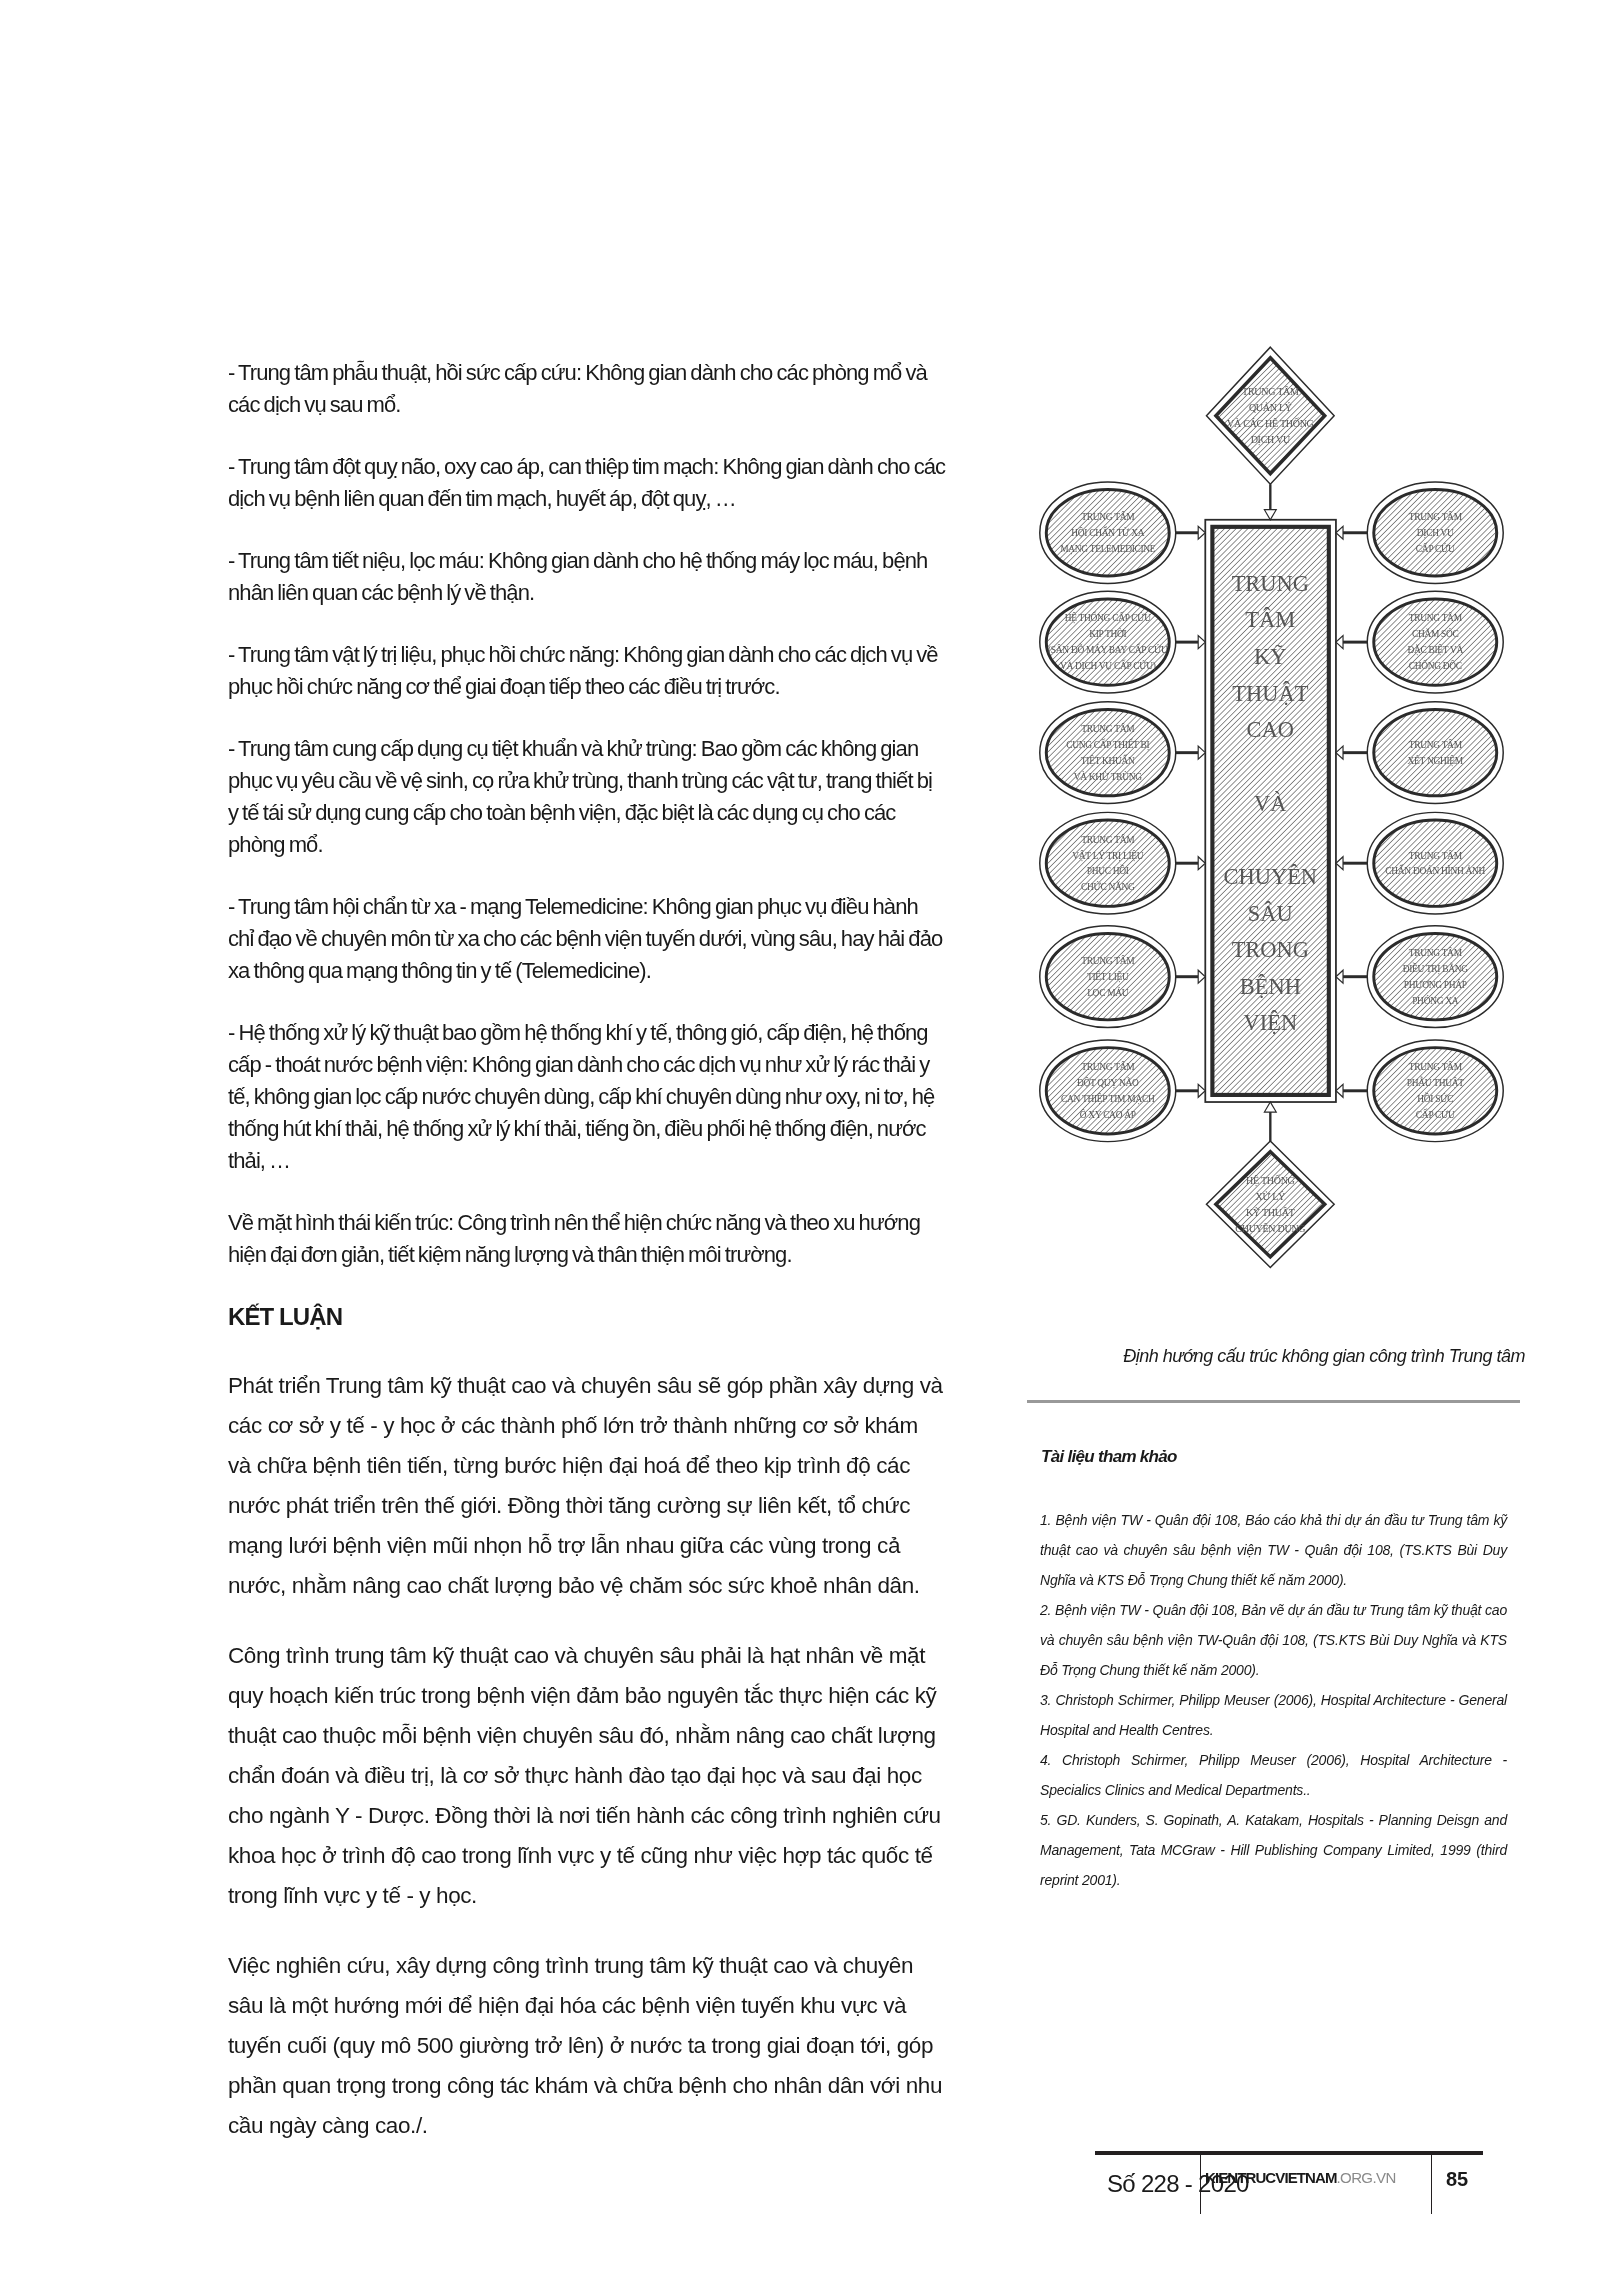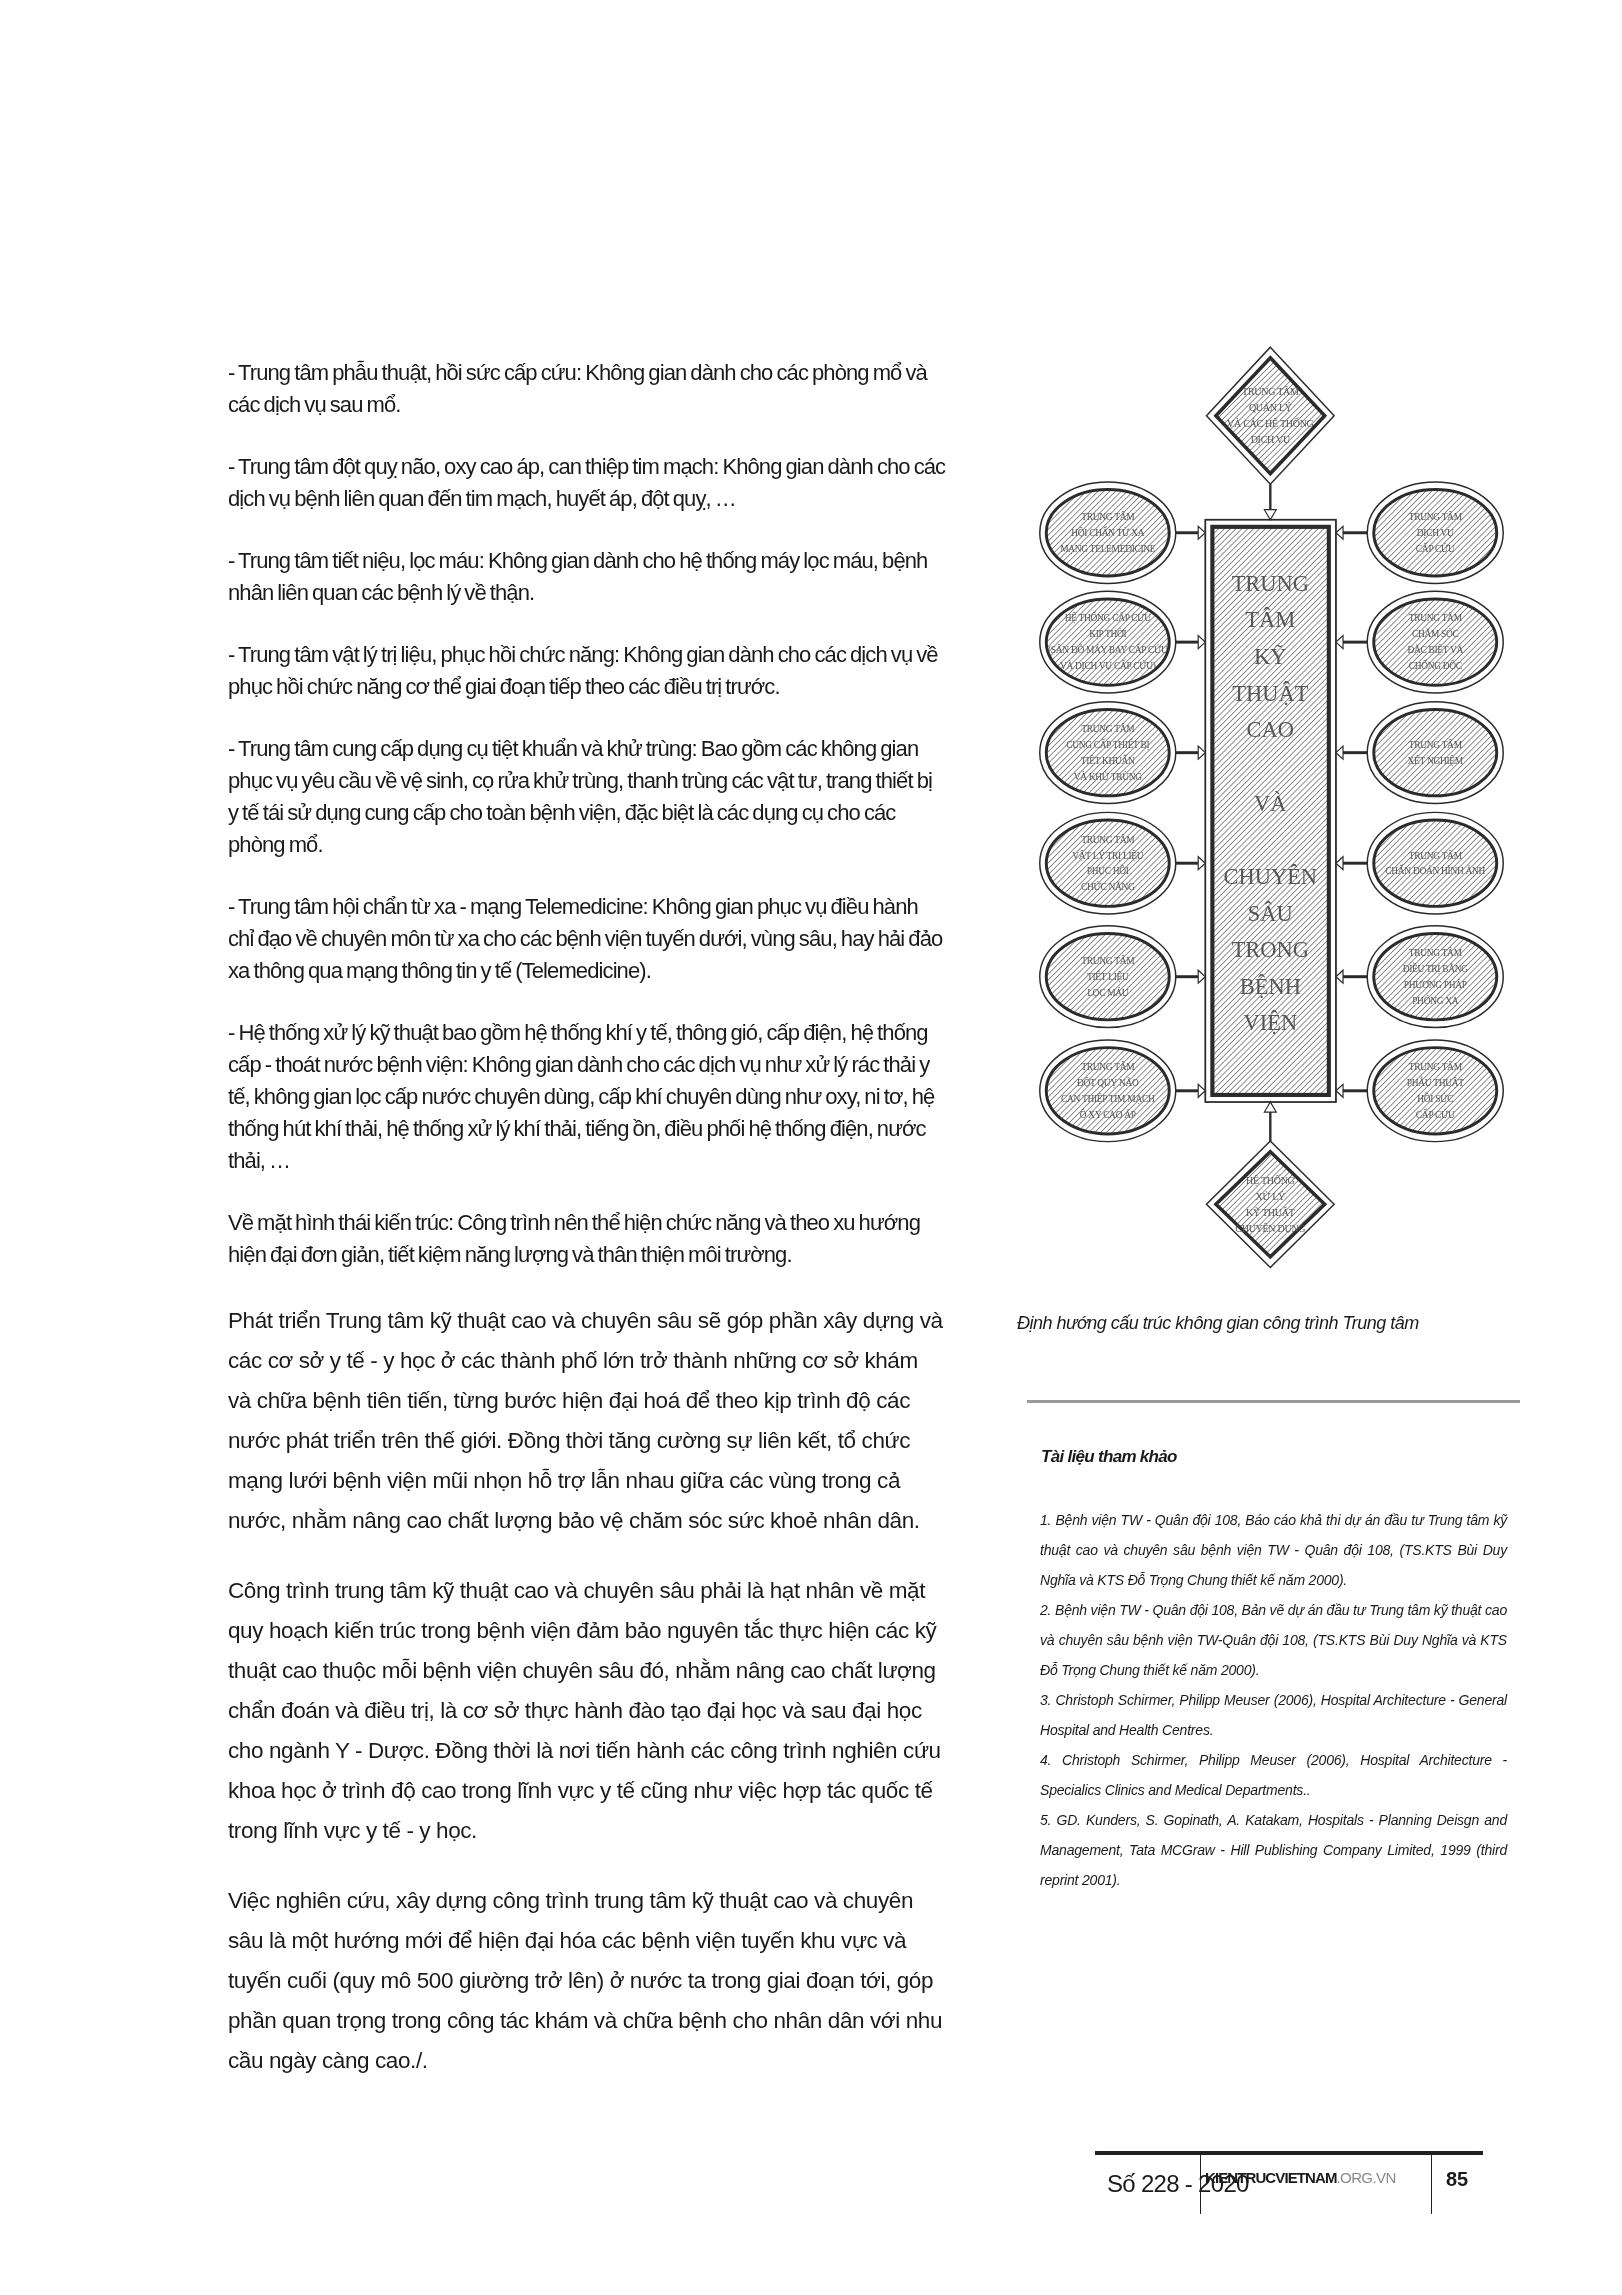--- a/index.html
+++ b/index.html
@@ -4,21 +4,21 @@
 <style>
   html, body { margin:0; padding:0; background:#ffffff; }
   body { width:1623px; height:2295px; position:relative; overflow:hidden;
          font-family:"Liberation Sans", "DejaVu Sans", sans-serif; color:#1a1a1a; }
   .col-left { position:absolute; left:228px; top:357px; width:718px; }
   .para { font-size:22px; line-height:32px; margin:0 0 30px 0; letter-spacing:-0.9px;
           word-spacing:-1.2px; }
   .para.conclusion { letter-spacing:-0.4px; word-spacing:0; font-size:22.5px; line-height:40px; }
   .heading { font-weight:bold; font-size:24px; letter-spacing:-0.9px; margin:0 0 33px 0; line-height:32px; }
   .diagram { position:absolute; left:1029px; top:343px; width:485px; height:934px; }
-  .caption { position:absolute; left:1017px; top:1313px; width:508px; text-align:left;
+  .caption { position:absolute; left:1017px; top:1346px; width:508px; text-align:right;
              font-style:italic; font-size:18px; letter-spacing:-0.5px; }
   .sep { position:absolute; left:1027px; top:1400px; width:493px; height:3px; background:#999999; }
   .refs-title { position:absolute; left:1041px; top:1447px; font-style:italic; font-weight:bold;
                 font-size:17px; letter-spacing:-0.7px; }
   .refs { position:absolute; left:1040px; top:1505px; width:467px; }
   .ref { font-style:italic; font-size:14px; line-height:30px; text-align:justify; margin:0;
          letter-spacing:-0.2px; }
   .footer { position:absolute; left:1095px; top:2151px; width:388px; height:63px; }
   .footer .rule { position:absolute; left:0; top:0; width:388px; height:3.5px; background:#231f20; }
   .footer .issue { position:absolute; left:12px; top:19px; font-size:24px; letter-spacing:-0.7px;text-align:right; }
@@ -33,20 +33,21 @@
 
 <div class="col-left">
   <p class="para">- Trung tâm phẫu thuật, hồi sức cấp cứu: Không gian dành cho các phòng mổ và các dịch vụ sau mổ.</p>
   <p class="para">- Trung tâm đột quỵ não, oxy cao áp, can thiệp tim mạch: Không gian dành cho các dịch vụ bệnh liên quan đến tim mạch, huyết áp, đột quỵ, …</p>
   <p class="para">- Trung tâm tiết niệu, lọc máu: Không gian dành cho hệ thống máy lọc máu, bệnh nhân liên quan các bệnh lý về thận.</p>
   <p class="para">- Trung tâm vật lý trị liệu, phục hồi chức năng: Không gian dành cho các dịch vụ về phục hồi chức năng cơ thể giai đoạn tiếp theo các điều trị trước.</p>
   <p class="para">- Trung tâm cung cấp dụng cụ tiệt khuẩn và khử trùng: Bao gồm các không gian phục vụ yêu cầu về vệ sinh, cọ rửa khử trùng, thanh trùng các vật tư, trang thiết bị y tế tái sử dụng cung cấp cho toàn bệnh viện, đặc biệt là các dụng cụ cho các phòng mổ.</p>
   <p class="para">- Trung tâm hội chẩn từ xa - mạng Telemedicine: Không gian phục vụ điều hành chỉ đạo về chuyên môn từ xa cho các bệnh viện tuyến dưới, vùng sâu, hay hải đảo xa thông qua mạng thông tin y tế (Telemedicine).</p>
   <p class="para">- Hệ thống xử lý kỹ thuật bao gồm hệ thống khí y tế, thông gió, cấp điện, hệ thống cấp - thoát nước bệnh viện: Không gian dành cho các dịch vụ như xử lý rác thải y tế, không gian lọc cấp nước chuyên dùng, cấp khí chuyên dùng như oxy, ni tơ, hệ thống hút khí thải, hệ thống xử lý khí thải, tiếng ồn, điều phối hệ thống điện, nước thải, …</p>
   <p class="para">Về mặt hình thái kiến trúc: Công trình nên thể hiện chức năng và theo xu hướng hiện đại đơn giản, tiết kiệm năng lượng và thân thiện môi trường.</p>
+  <h2 class="heading">KẾT LUẬN</h2>
   <p class="para conclusion">Phát triển Trung tâm kỹ thuật cao và chuyên sâu sẽ góp phần xây dựng và các cơ sở y tế - y học ở các thành phố lớn trở thành những cơ sở khám và chữa bệnh tiên tiến, từng bước hiện đại hoá để theo kịp trình độ các nước phát triển trên thế giới. Đồng thời tăng cường sự liên kết, tổ chức mạng lưới bệnh viện mũi nhọn hỗ trợ lẫn nhau giữa các vùng trong cả nước, nhằm nâng cao chất lượng bảo vệ chăm sóc sức khoẻ nhân dân.</p>
   <p class="para conclusion">Công trình trung tâm kỹ thuật cao và chuyên sâu phải là hạt nhân về mặt quy hoạch kiến trúc trong bệnh viện đảm bảo nguyên tắc thực hiện các kỹ thuật cao thuộc mỗi bệnh viện chuyên sâu đó, nhằm nâng cao chất lượng chẩn đoán và điều trị, là cơ sở thực hành đào tạo đại học và sau đại học cho ngành Y - Dược. Đồng thời là nơi tiến hành các công trình nghiên cứu khoa học ở trình độ cao trong lĩnh vực y tế cũng như việc hợp tác quốc tế trong lĩnh vực y tế - y học.</p>
   <p class="para conclusion">Việc nghiên cứu, xây dựng công trình trung tâm kỹ thuật cao và chuyên sâu là một hướng mới để hiện đại hóa các bệnh viện tuyến khu vực và tuyến cuối (quy mô 500 giường trở lên) ở nước ta trong giai đoạn tới, góp phần quan trọng trong công tác khám và chữa bệnh cho nhân dân với nhu cầu ngày càng cao./.</p>
 </div>
 
 <svg class="diagram" id="diagram" viewBox="0 0 820 1580" xmlns="http://www.w3.org/2000/svg">
   <defs>
     <pattern id="hatch" patternUnits="userSpaceOnUse" width="7" height="7" patternTransform="rotate(45)">
       <rect width="7" height="7" fill="#ffffff"></rect>
       <line x1="0" y1="0" x2="0" y2="7" stroke="#555555" stroke-width="2.2"></line>

